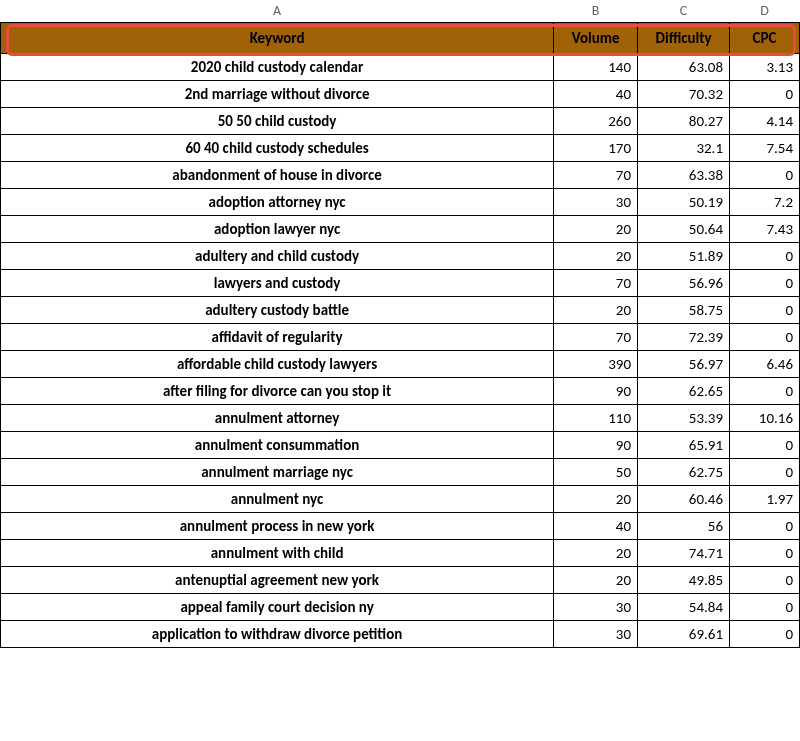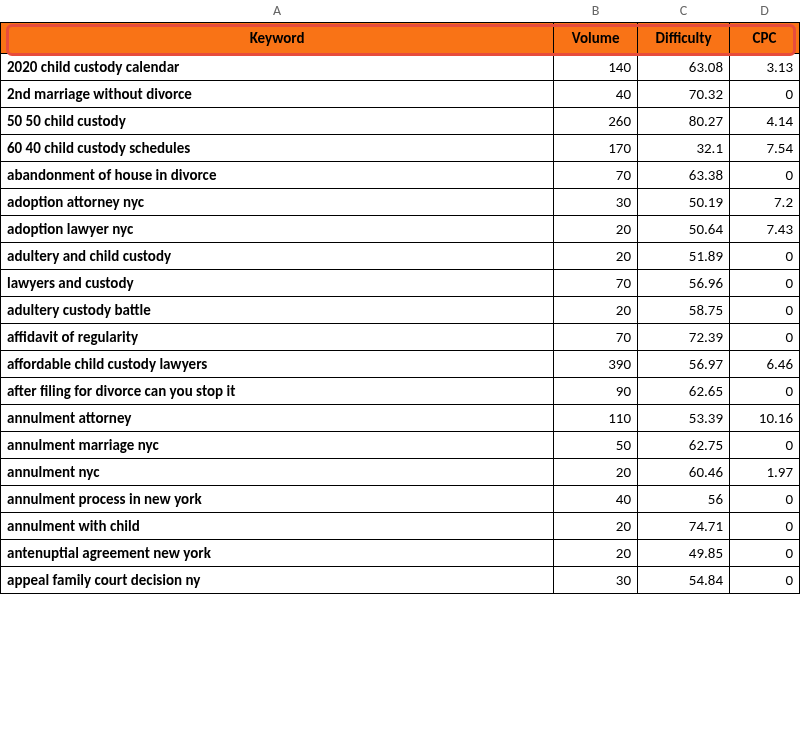--- a/index.html
+++ b/index.html
@@ -43,34 +43,35 @@
       border: 3px solid #e74c3c;
       border-radius: 6px;
       pointer-events: none;
       z-index: 10;
     }
     .header-cell {
       font-weight: bold;
       text-align: center;
       border: 1px solid #000;
       padding: 6px 4px;
-      background: #f97316;
+      background: #a16207;
       font-size: 15px;
     }
     .data-row td {
       border: 1px solid #000;
       padding: 4px 6px;
       font-size: 15px;
       height: 26px;
       border-top: none;
     }
     .data-row:first-of-type td {
       border-top: 1px solid #000;
     }
     .keyword-cell {
+      text-align: center;
       font-weight: bold;
       margin-top: 36px;
     }
     .num-cell {
       text-align: right;
       font-weight: normal;
     }
     .container {
       position: relative;
       width: 800px;
@@ -175,20 +176,26 @@
           <td class="num-cell">62.65</td>
           <td class="num-cell">0</td>
         </tr>
         <tr class="data-row">
           <td class="keyword-cell">annulment attorney</td>
           <td class="num-cell">110</td>
           <td class="num-cell">53.39</td>
           <td class="num-cell">10.16</td>
         </tr>
         <tr class="data-row">
+          <td class="keyword-cell">annulment consummation</td>
+          <td class="num-cell">90</td>
+          <td class="num-cell">65.91</td>
+          <td class="num-cell">0</td>
+        </tr>
+        <tr class="data-row">
           <td class="keyword-cell">annulment marriage nyc</td>
           <td class="num-cell">50</td>
           <td class="num-cell">62.75</td>
           <td class="num-cell">0</td>
         </tr>
         <tr class="data-row">
           <td class="keyword-cell">annulment nyc</td>
           <td class="num-cell">20</td>
           <td class="num-cell">60.46</td>
           <td class="num-cell">1.97</td>
@@ -208,17 +215,23 @@
         <tr class="data-row">
           <td class="keyword-cell">antenuptial agreement new york</td>
           <td class="num-cell">20</td>
           <td class="num-cell">49.85</td>
           <td class="num-cell">0</td>
         </tr>
         <tr class="data-row">
           <td class="keyword-cell">appeal family court decision ny</td>
           <td class="num-cell">30</td>
           <td class="num-cell">54.84</td>
+          <td class="num-cell">0</td>
+        </tr>
+        <tr class="data-row">
+          <td class="keyword-cell">application to withdraw divorce petition</td>
+          <td class="num-cell">30</td>
+          <td class="num-cell">69.61</td>
           <td class="num-cell">0</td>
         </tr>
       </tbody>
   </table>
 </div>
 
 </body></html>

